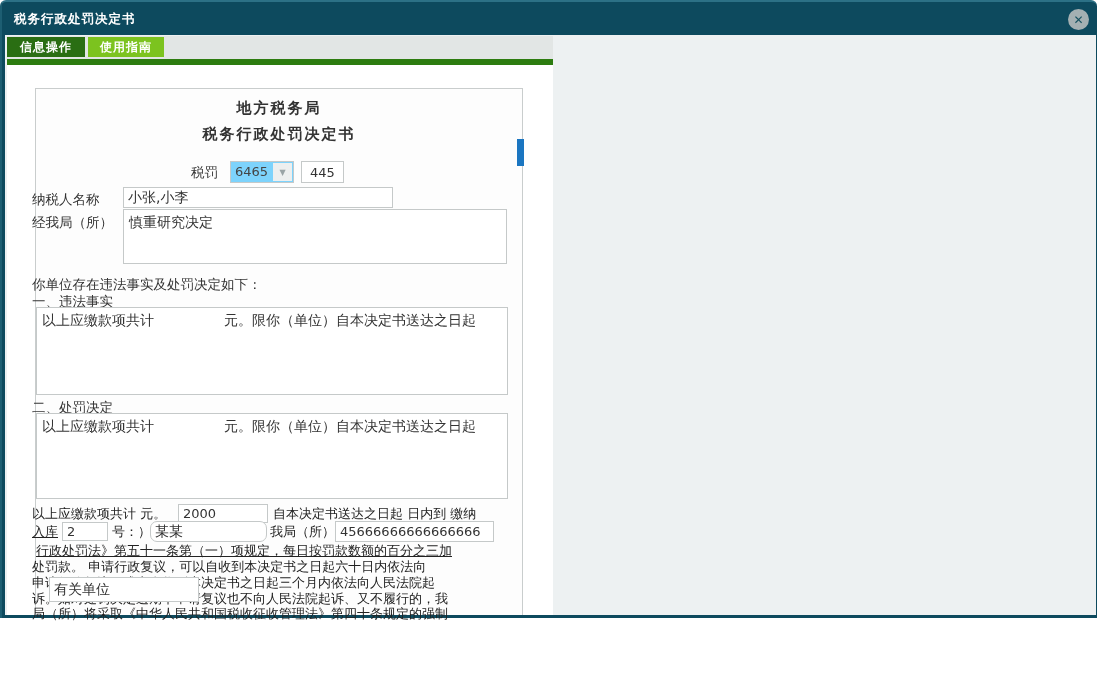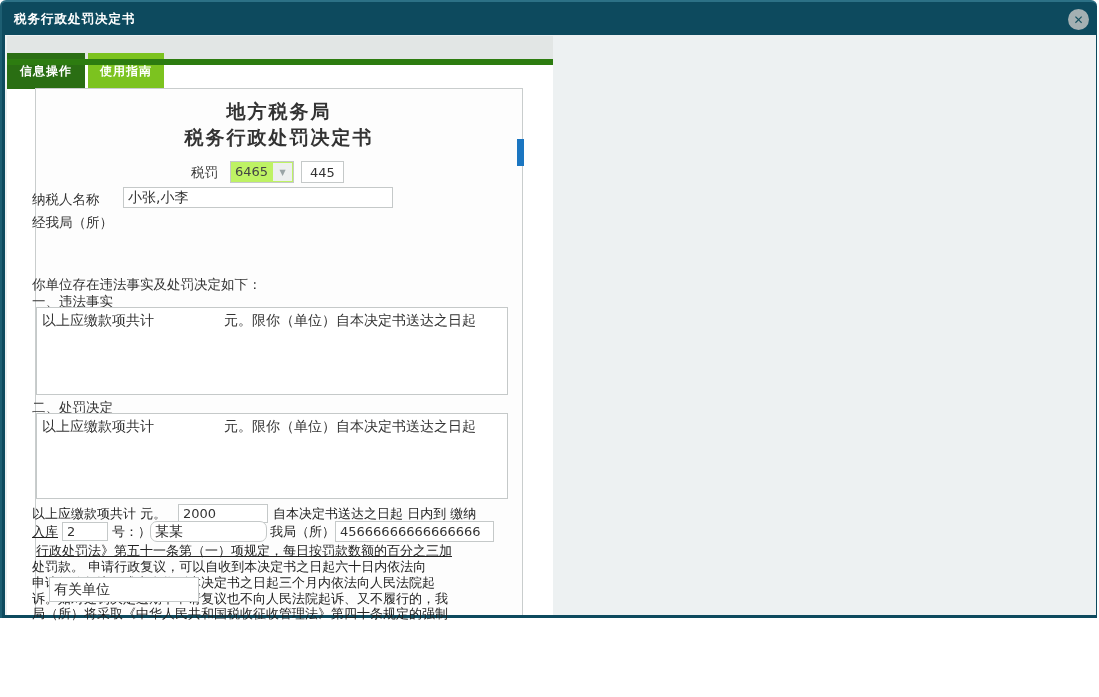--- a/index.html
+++ b/index.html
@@ -13,42 +13,42 @@
   .titlebar-text { position:absolute; left:12px; top:9px; color:#ffffff; font-size:12.5px;
             font-weight:bold; letter-spacing:1px; white-space:nowrap; }
   .close-btn { position:absolute; left:1066px; top:7px; width:21px; height:21px; border-radius:50%;
             background:#a4b0b2; color:#14505f; font-size:12px; font-weight:bold;
             display:flex; align-items:center; justify-content:center; cursor:pointer; }
 
   
   .content-bg { position:absolute; left:3px; top:33px; width:1091px; height:580px; background:#edf1f2; }
   .left-pane  { position:absolute; left:5px; top:34px; width:546px; height:579px; background:#ffffff; }
   .tabstrip   { position:absolute; left:5px; top:34px; width:546px; height:23px; background:#e2e6e5; }
-  .tab { position:absolute; top:35px; height:36px; color:#ffffff; font-weight:bold; font-size:12px;
-         display:flex; align-items:center; justify-content:center; cursor:pointer; letter-spacing:1px;margin-top:16px; }
+  .tab { position:absolute; top:35px; height:20px; color:#ffffff; font-weight:bold; font-size:12px;
+         display:flex; align-items:center; justify-content:center; cursor:pointer; letter-spacing:1px; }
   .tab-active { left:5px;  width:78px; background:#2a6e13; }
   .tab-guide  { left:86px; width:76px; background:#7cc31f; }
   .greenstrip { position:absolute; left:5px; top:57px; width:546px; height:6px; background:#2d7c10; }
 
   
   .form-panel { position:absolute; left:33px; top:86px; width:488px; height:527px;
                 background:#fdfdfd; border:1px solid #c9cdcd; border-bottom:none; }
   .scroll-thumb { position:absolute; left:515px; top:137px; width:7px; height:27px; background:#1b76c1; }
 
   .txt { position:absolute; color:#333333; font-size:13.5px; white-space:nowrap; }
   .h-center { position:absolute; left:33px; width:488px; text-align:center; color:#333333;
-              font-size:19px; font-weight:600; letter-spacing:2px; }
+              font-size:15px; font-weight:600; letter-spacing:2px; }
 
   .field { position:absolute; border:1px solid #c5c9c9; background:#ffffff; color:#333333;
            font-family:inherit; padding:1px 4px; outline:none; }
   textarea.field { resize:none; white-space:pre; overflow:hidden; line-height:18px; padding:3px 5px; }
 
   
   .combo { position:absolute; left:228px; top:159px; width:64px; height:22px;
-           border:1px solid #c5c9c9; background:#bef264; cursor:pointer; }
+           border:1px solid #c5c9c9; background:#7dd3fc; cursor:pointer; }
   .combo-text { position:absolute; left:4px; top:2px; width:38px; overflow:hidden;
                 font-size:13px; color:#444444; white-space:nowrap; }
   .combo-arrow { position:absolute; right:1px; top:1px; width:19px; height:18px; background:#edefef;
                  color:#9aa4a6; font-size:8px; display:flex; align-items:center; justify-content:center; }
 
   
   .fl { position:absolute; color:#222222; font-size:13px; white-space:nowrap; }
 </style>
 </head>
 <body>
@@ -77,20 +77,21 @@
     <div class="combo">
       <span class="combo-text">6465</span>
       <span class="combo-arrow">▼</span>
     </div>
     <input class="field" style="left: 299px; top: 159px; width: 43px; height: 22px; font-size: 13px; text-align: center;" value="445">
 
     <div class="txt" style="left:30px; top:189px;">纳税人名称</div>
     <input class="field" style="left: 121px; top: 185px; width: 270px; height: 21px; font-size: 14px;" value="小张,小李">
 
     <div class="txt" style="left:30px; top:212px;">经我局（所）</div>
+    <textarea class="field" style="left: 121px; top: 207px; width: 384px; height: 55px; font-size: 14px;" wrap="off">慎重研究决定</textarea>
 
     <div class="txt" style="left:30px; top:274px;">你单位存在违法事实及处罚决定如下：</div>
 
     <div class="txt" style="left:30px; top:291px;">一、违法事实</div>
     <textarea class="field" style="left: 34px; top: 305px; width: 472px; height: 88px; font-size: 14px;" wrap="off">以上应缴款项共计　　　　　元。限你（单位）自本决定书送达之日起　　　　日内到</textarea>
 
     <div class="txt" style="left:30px; top:397px;">二、处罚决定</div>
     <textarea class="field" style="left: 34px; top: 411px; width: 472px; height: 86px; font-size: 14px;" wrap="off">以上应缴款项共计　　　　　元。限你（单位）自本决定书送达之日起　　　　日内到</textarea>
 
     <div class="fl" style="left:30px; top:503px;">以上应缴款项共计 元。</div>

